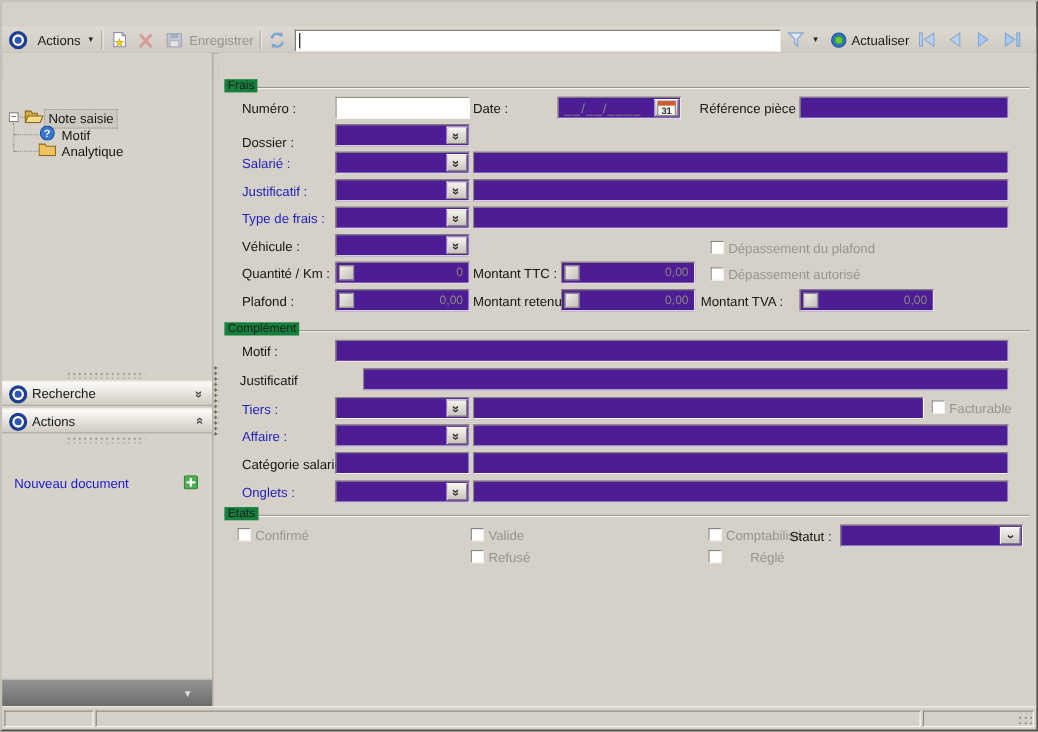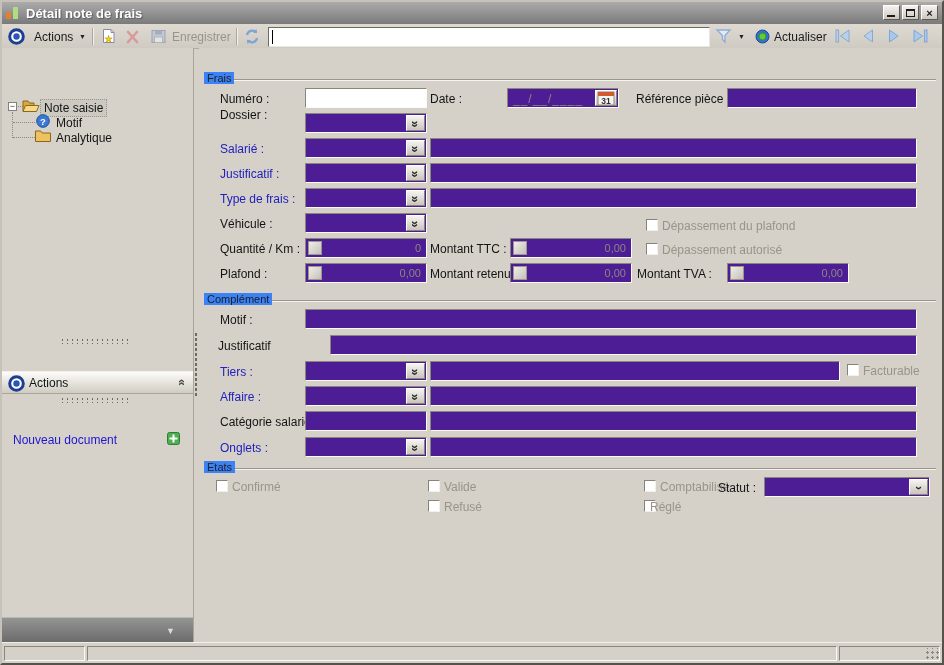--- a/index.html
+++ b/index.html
@@ -42,58 +42,40 @@
   .dots-v{position:absolute;width:6px;height:64px;background-image:radial-gradient(#6e6a62 1px,transparent 1.1px);background-size:4px 5px}
   .link{position:absolute;font-size:12px;color:#1a16d1;white-space:nowrap}
   .sb-footer{position:absolute;left:0;top:569px;width:191px;height:26px;background:linear-gradient(#949494,#6a6a6a);border-top:1px solid #b8b8b8}
   .sb-footer .tri{position:absolute;right:18px;top:8px;font-size:9px;color:#dcdcdc}
   
   .main{position:absolute;left:197px;top:46px;right:0;bottom:21px;background:#d5d1c9}
   .lbl{position:absolute;font-size:12px;color:#141414;white-space:nowrap}
   .lbl.b{color:#2121bd}
   .cbl{position:absolute;font-size:12px;color:#98948b;white-space:nowrap}
   .grpline{position:absolute;height:1px;background:#9a968e;box-shadow:0 1px 0 #f6f4f0}
-  .leg{position:absolute;font-size:11px;color:#202020;background:#3b82f6;padding:0 3px}
+  .leg{position:absolute;font-size:11px;color:#202020;background:#15803d;padding:0 3px}
   .fld{position:absolute;height:20px;background:#4c1d95;border:1px solid;border-color:#8a867e #fbfaf7 #fbfaf7 #8a867e}
   .fld.white{background:#fff}
   .cbtn{position:absolute;top:1px;right:1px;width:19px;height:16px;background:linear-gradient(#f6f4f0,#c9c5bd);border:1px solid;border-color:#fff #89857d #89857d #fff;display:flex;align-items:center;justify-content:center}
   .dd{display:inline-block;transform:rotate(90deg);font-weight:bold;font-size:12px;line-height:1;color:#2d2d2d;letter-spacing:-2px}
   .sq{position:absolute;left:2px;top:2px;width:14px;height:14px;background:linear-gradient(135deg,#f0eeea,#c4c0b8);border:1px solid #9b978f}
   .val{position:absolute;right:5px;top:3px;font-size:11px;color:#8b877f}
   .mask{position:absolute;left:5px;top:3px;font-size:12px;color:#8b877f;letter-spacing:1px}
   .calbtn{position:absolute;right:1px;top:1px;width:22px;height:16px;background:linear-gradient(#f6f4f0,#c9c5bd);border:1px solid;border-color:#fff #89857d #89857d #fff;display:flex;align-items:center;justify-content:center}
   .cb{position:absolute;width:12px;height:12px;background:#fff;border:1px solid;border-color:#87837b #f2f0ec #f2f0ec #87837b}
   
   .statusbar{position:absolute;left:0;right:0;bottom:0;height:21px;background:#d5d1c9;border-top:1px solid #f2f0ea}
   .scell{position:absolute;top:3px;height:15px;background:#d5d1c9;border:1px solid;border-color:#8a867e #fbfaf7 #fbfaf7 #8a867e}
   .grip{position:absolute;right:2px;top:5px;width:14px;height:12px;background-image:radial-gradient(#8a867e 1.2px,transparent 1.3px);background-size:5px 5px;background-position:bottom right;background-repeat:repeat}
 </style>
 </head>
 <body>
 
 <div id="win">
 
-  <div class="titlebar">
-    <svg width="15" height="14">
-        <rect x="1" y="6" width="5" height="7" fill="#e08030"></rect>
-        <rect x="8" y="1" width="5" height="12" fill="#b2dc82"></rect>
-      </svg>
-    <span class="ttl">Détail note de frais</span>
-    <div class="wbtns">
-      <div class="wbtn">
-          <span class="glyph-min"></span>
-        </div>
-      <div class="wbtn">
-          <span class="glyph-max"></span>
-        </div>
-      <div class="wbtn">
-          <span>×</span>
-        </div>
-    </div>
-  </div>
 
   <div class="toolbar">
     <svg class="ticon" style="left:6px;top:4px" width="17" height="17">
         <circle cx="8.5" cy="8.5" r="6.8" fill="#fff" stroke="#1c3f93" stroke-width="3"></circle>
         <circle cx="8.5" cy="8.5" r="3.2" fill="#2c55b8"></circle>
       </svg>
     <span class="tlabel" style="left:32px;top:6px">Actions</span>
     <span class="ticon ddarrow" style="left:77px;top:9px">▼</span>
     <span class="tsep" style="left:90px"></span>
     <svg class="ticon" style="left:98px;top:4px" width="17" height="16">
@@ -168,20 +150,28 @@
         <text x="7" y="10.5" text-anchor="middle" font-size="9.5" font-weight="bold" fill="#fff">?</text>
       </svg>
     <span class="tree-lbl" style="left:54px;top:68px">Motif</span>
     <svg style="position:absolute;left:33px;top:81px" width="16" height="13">
         <path d="M.5 12.5V2h5.2l1.5 2h8.3v8.5z" fill="#eec25e" stroke="#8a671a"></path>
       </svg>
     <span class="tree-lbl" style="left:54px;top:83px">Analytique</span>
 
     <div class="dots-h" style="left:58px;top:290px"></div>
 
+    <div class="sec-hd" style="top:298px">
+      <svg class="ic" width="17" height="17">
+          <circle cx="8.5" cy="8.5" r="6.8" fill="#fff" stroke="#1c3f93" stroke-width="3"></circle>
+          <circle cx="8.5" cy="8.5" r="3.2" fill="#2c55b8"></circle>
+        </svg>
+      <span class="t">Recherche</span>
+      <span class="chev rot90">»</span>
+    </div>
 
     <div class="sec-hd" style="top:323px">
       <svg class="ic" width="17" height="17">
           <circle cx="8.5" cy="8.5" r="6.8" fill="#fff" stroke="#1c3f93" stroke-width="3"></circle>
           <circle cx="8.5" cy="8.5" r="3.2" fill="#2c55b8"></circle>
         </svg>
       <span class="t">Actions</span>
       <span class="chev rot270">»</span>
     </div>
     <div class="dots-h" style="left:58px;top:349px"></div>
@@ -218,21 +208,21 @@
           <svg width="19" height="15">
             <rect x="1" y="1" width="16" height="13" fill="#f6f4f0" stroke="#8c8880"></rect>
             <rect x="1" y="1" width="16" height="4" fill="#cf5b2e"></rect>
             <text x="9" y="12.5" text-anchor="middle" font-size="8.5" font-weight="bold" fill="#333">31</text>
           </svg>
         </span>
     </div>
     <span class="lbl" style="left:437px;top:44px">Référence pièce :</span>
     <div class="fld" style="left:528px;top:40px;width:190px"></div>
 
-    <span class="lbl" style="left:21px;top:60px">Dossier :</span>
+    <span class="lbl" style="left:21px;top:75px">Dossier :</span>
     <div class="fld" style="left:106px;top:65px;width:122px">
         <span class="cbtn">
           <span class="dd">»</span>
         </span>
       </div>
 
     <span class="lbl b" style="left:21px;top:94px">Salarié :</span>
     <div class="fld" style="left:106px;top:90px;width:122px">
         <span class="cbtn">
           <span class="dd">»</span>
@@ -338,21 +328,21 @@
 
     <span class="cb" style="left:17px;top:432px"></span>
     <span class="cbl" style="left:33px;top:432px">Confirmé</span>
     <span class="cb" style="left:229px;top:432px"></span>
     <span class="cbl" style="left:245px;top:432px">Valide</span>
     <span class="cb" style="left:229px;top:452px"></span>
     <span class="cbl" style="left:245px;top:452px">Refusé</span>
     <span class="cb" style="left:445px;top:432px"></span>
     <span class="cbl" style="left:461px;top:432px">Comptabilisé</span>
     <span class="cb" style="left:445px;top:452px"></span>
-    <span class="cbl" style="left:451px;top:452px">Réglé</span>
+    <span class="cbl" style="left:483px;top:452px">Réglé</span>
     <span class="lbl" style="left:519px;top:433px">Statut :</span>
     <div class="fld" style="left:565px;top:429px;width:166px">
         <span class="cbtn">
           <span class="dd">›</span>
         </span>
       </div>
   </div>
 
   <div class="statusbar">
     <div class="scell" style="left:2px;width:81px"></div>

